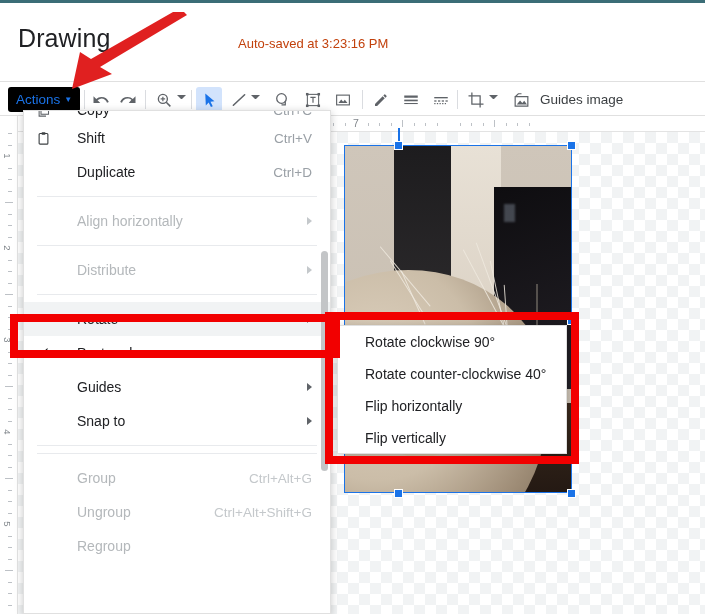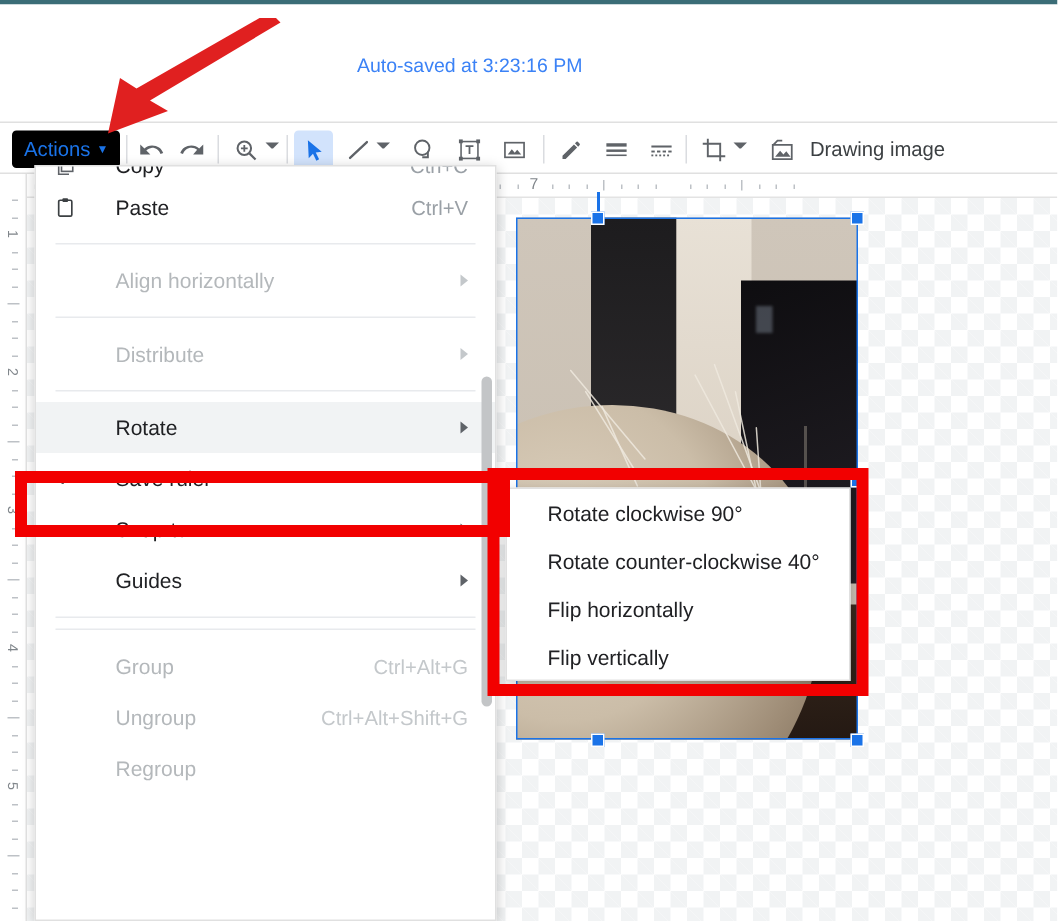--- a/index.html
+++ b/index.html
@@ -21,21 +21,21 @@
   .header {
     position: absolute; left: 0; top: 3px; width: 705px; height: 78px;
     background: #ffffff;
   }
   .dlg-title {
     position: absolute; left: 18px; top: 21px;
     font-size: 25px; color: #202124; font-weight: 400; letter-spacing: .1px;
   }
   .autosave {
     position: absolute; left: 238px; top: 33px;
-    font-size: 13px; color: #3b82f6;
+    font-size: 13px; color: #c2410c;
   }
   .save-close-btn {
     position: absolute; left: 534px; top: 21px;
     width: 155px; height: 38px; border-radius: 4px;
     background: #1a73e8; color: #fff;
     border: none; cursor: pointer;
     font-family: "Liberation Sans", sans-serif;
     font-size: 15px; font-weight: bold; letter-spacing: .2px;
   }
 
@@ -225,20 +225,21 @@
   .red-arrow { position: absolute; left: 42px; top: 12px; pointer-events: none; }
 </style>
 </head>
 <body>
 
 <div id="app">
 
   <div class="top-accent"></div>
 
   <div class="header">
+    <div class="dlg-title">Drawing</div>
     <div class="autosave">Auto-saved at 3:23:16 PM</div>
   </div>
 
   <div class="toolbar">
     <div class="tb-actions">
       <span>Actions</span>
       <span class="tb-caret">▼</span>
     </div>
 
     <div class="tb-sep" style="left:84px"></div>
@@ -346,21 +347,21 @@
     </div>
     <div class="tb-mini-caret" style="left:489px"></div>
 
     <div class="tb-btn" style="left:508px">
       <svg width="19" height="19" viewBox="0 0 24 24">
         <path d="M4 7h16v12H4z" fill="none" stroke="#5f6368" stroke-width="1.5"></path>
         <path d="M6 17l4.2-5 2.8 3.2 2.4-2.8L19 17z" fill="#5f6368"></path>
         <path d="M4.5 7L8 3.5h4" fill="none" stroke="#5f6368" stroke-width="1.5"></path>
       </svg>
     </div>
-    <div class="tb-replace">Drawing image</div>
+    <div class="tb-replace">Guides image</div>
   </div>
 
   <div class="canvas-wrap">
     <div class="checker"></div>
 
     <div class="ruler-h" id="rulerH">
         <div class="rtick h-minor" style="left: 4.5px;"></div>
         <div class="rtick h-half" style="left: 16px;"></div>
         <div class="rtick h-minor" style="left: 27.5px;"></div>
         <div class="rtick h-minor" style="left: 39px;"></div>
@@ -497,48 +498,52 @@
         <span class="mi-label">Copy</span>
         <span class="mi-accel">Ctrl+C</span>
       </div>
       <div class="mi">
         <span class="mi-ico">
           <svg width="15" height="15" viewBox="0 0 24 24">
             <rect x="5" y="4" width="14" height="17" rx="1.5" fill="none" stroke="#3c4043" stroke-width="1.8"></rect>
             <rect x="9" y="1.8" width="6" height="4" rx="1" fill="#3c4043"></rect>
           </svg>
         </span>
-        <span class="mi-label">Paste</span>
+        <span class="mi-label">Shift</span>
         <span class="mi-accel">Ctrl+V</span>
+      </div>
+      <div class="mi">
+        <span class="mi-label">Duplicate</span>
+        <span class="mi-accel">Ctrl+D</span>
       </div>
       <div class="mdiv"></div>
       <div class="mi disabled">
         <span class="mi-label">Align horizontally</span>
         <span class="mi-arrow"></span>
       </div>
       <div class="mdiv"></div>
       <div class="mi disabled">
         <span class="mi-label">Distribute</span>
         <span class="mi-arrow"></span>
       </div>
       <div class="mdiv"></div>
       <div class="mi hl">
         <span class="mi-label">Rotate</span>
         <span class="mi-arrow"></span>
       </div>
       <div class="mi">
         <span class="mi-check">✓</span>
-        <span class="mi-label">Save ruler</span>
+        <span class="mi-label">Paste ruler</span>
+      </div>
+      <div class="mi">
+        <span class="mi-label">Guides</span>
+        <span class="mi-arrow"></span>
       </div>
       <div class="mi">
         <span class="mi-label">Snap to</span>
-        <span class="mi-arrow"></span>
-      </div>
-      <div class="mi">
-        <span class="mi-label">Guides</span>
         <span class="mi-arrow"></span>
       </div>
       <div class="mdiv"></div>
       <div class="mdiv"></div>
       <div class="mi disabled">
         <span class="mi-label">Group</span>
         <span class="mi-accel">Ctrl+Alt+G</span>
       </div>
       <div class="mi disabled">
         <span class="mi-label">Ungroup</span>

